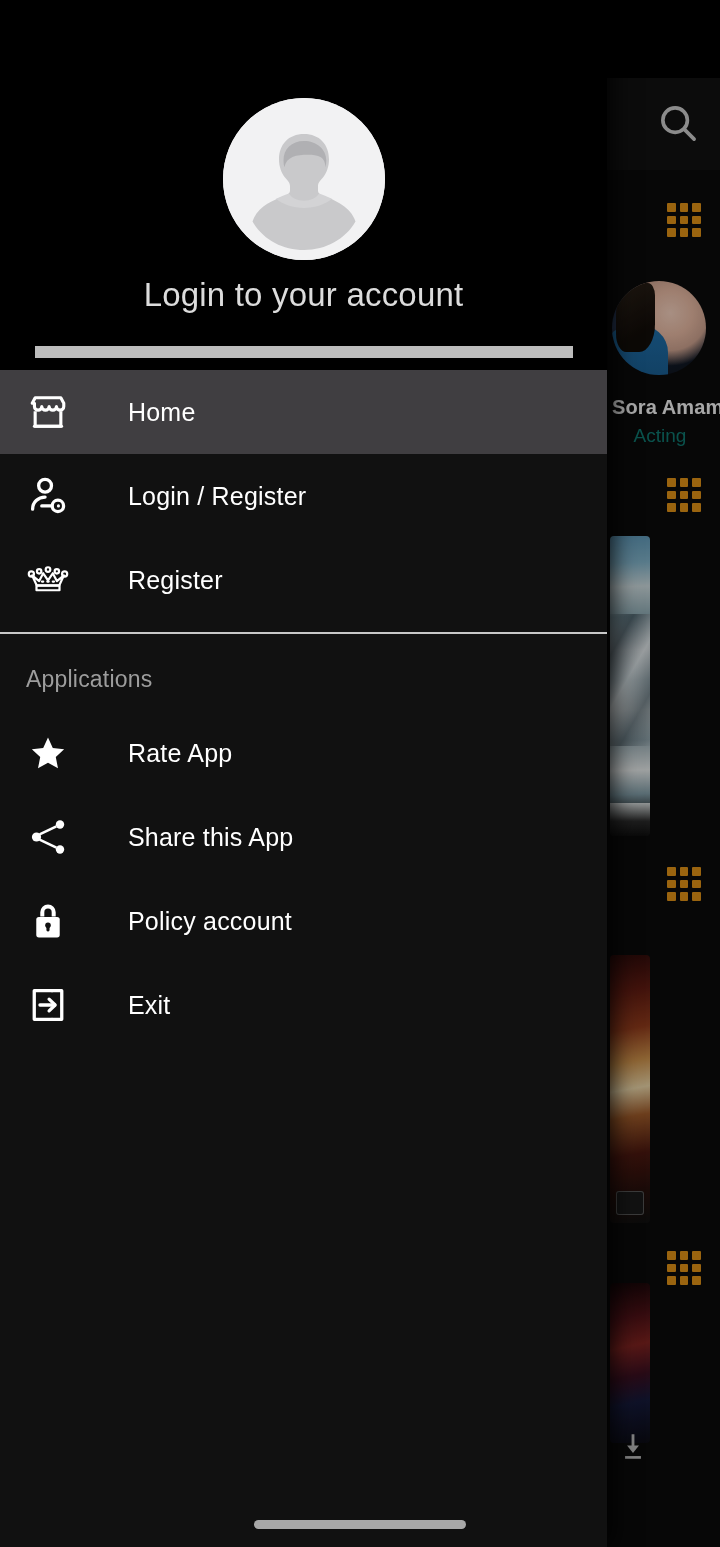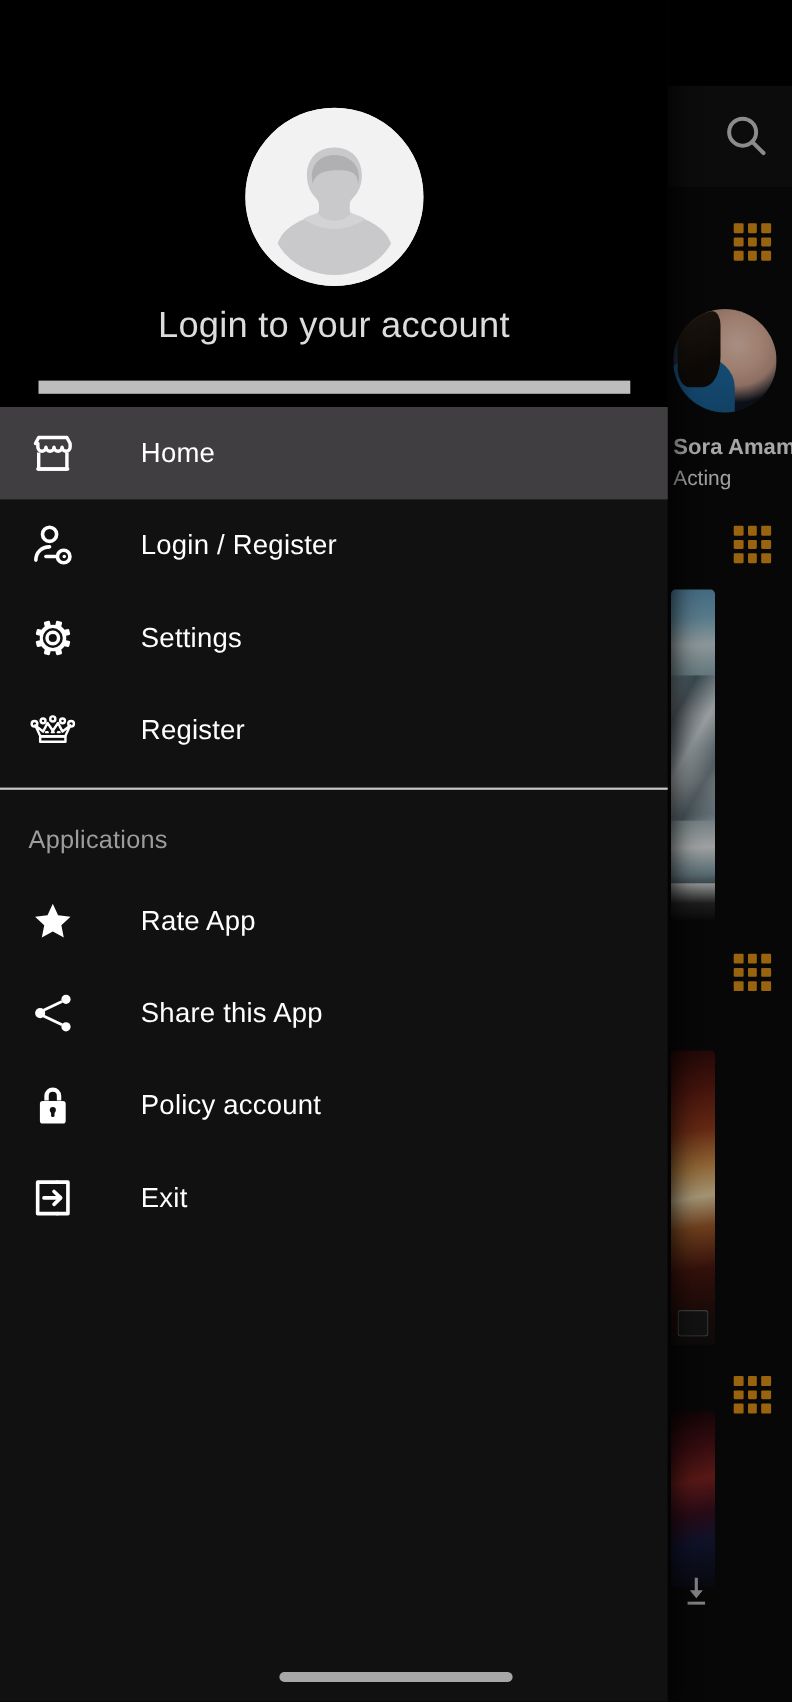--- a/index.html
+++ b/index.html
@@ -105,22 +105,23 @@
     font-weight: bold;
     color: #efefef;
     white-space: nowrap;
     letter-spacing: 0.1px;
   }
   .person-role {
     position: absolute;
     left: 612px;
     top: 425px;
     width: 96px;
+    text-align: center;
     font-size: 19px;
-    color: #e5e5e5;
+    color: #0f766e;
     white-space: nowrap;
   }
 
   .poster {
     position: absolute;
     border-radius: 4px;
     overflow: hidden;
   }
   .poster-manga {
     left: 610px;
@@ -435,35 +436,20 @@
             <circle cx="10.4" cy="6.4" r="3.5"></circle>
             <path d="M3.6 19.2c0-3.9 3-6.6 6.8-6.6"></path>
             <path d="M8.6 17.4h5.2"></path>
             <circle cx="17.4" cy="17.4" r="3.1"></circle>
             <circle cx="17.7" cy="17.4" r="0.85" fill="#ffffff" stroke="none"></circle>
           </svg>
         </span>
         <span class="menu-label">Login / Register</span>
       </div>
 
-      <div class="menu-row">
-        <span class="menu-icon">
-          <svg width="42" height="42" viewBox="0 0 24 24" fill="#ffffff">
-            <path d="M12 8.1a3.9 3.9 0 1 0 0 7.8 3.9 3.9 0 0 0 0-7.8zm0 6a2.1 2.1 0 1 1 0-4.2 2.1 2.1 0 0 1 0 4.2z"></path>
-            <path d="M20.6 13.6l-1.7-.4a7 7 0 0 0 0-2.4l1.7-.4a.6.6 0 0 0 .4-.7l-.5-2a.6.6 0 0 0-.7-.4l-1.7.4a7 7 0
-                     0 0-1.7-1.7l.4-1.7a.6.6 0 0 0-.4-.7l-2-.5a.6.6 0 0 0-.7.4l-.4 1.7a7 7 0 0 0-2.4 0l-.4-1.7a.6.6
-                     0 0 0-.7-.4l-2 .5a.6.6 0 0 0-.4.7l.4 1.7A7 7 0 0 0 6.1 7.7l-1.7-.4a.6.6 0 0 0-.7.4l-.5 2a.6.6
-                     0 0 0 .4.7l1.7.4a7 7 0 0 0 0 2.4l-1.7.4a.6.6 0 0 0-.4.7l.5 2a.6.6 0 0 0 .7.4l1.7-.4a7 7 0 0 0
-                     1.7 1.7l-.4 1.7a.6.6 0 0 0 .4.7l2 .5a.6.6 0 0 0 .7-.4l.4-1.7a7 7 0 0 0 2.4 0l.4 1.7a.6.6 0 0 0
-                     .7.4l2-.5a.6.6 0 0 0 .4-.7l-.4-1.7a7 7 0 0 0 1.7-1.7l1.7.4a.6.6 0 0 0 .7-.4l.5-2a.6.6 0 0
-                     0-.4-.7zM12 17.2A5.2 5.2 0 1 1 12 6.8a5.2 5.2 0 0 1 0 10.4z"></path>
-          </svg>
-        </span>
-        <span class="menu-label">Settings</span>
-      </div>
 
       <div class="menu-row">
         <span class="menu-icon">
           <svg width="46" height="46" viewBox="0 0 26 24" fill="none" stroke="#ffffff" stroke-width="1.25" stroke-linejoin="round">
             <path d="M4 9.4 6.6 15h12.8L22 9.4l-4 3.2-2.3-4.4-2.7 4-2.7-4L8 12.6 4 9.4z"></path>
             <circle cx="3.6" cy="8.6" r="1.45"></circle>
             <circle cx="22.4" cy="8.6" r="1.45"></circle>
             <circle cx="8" cy="7.1" r="1.25"></circle>
             <circle cx="18" cy="7.1" r="1.25"></circle>
             <circle cx="13" cy="6.1" r="1.3"></circle>

